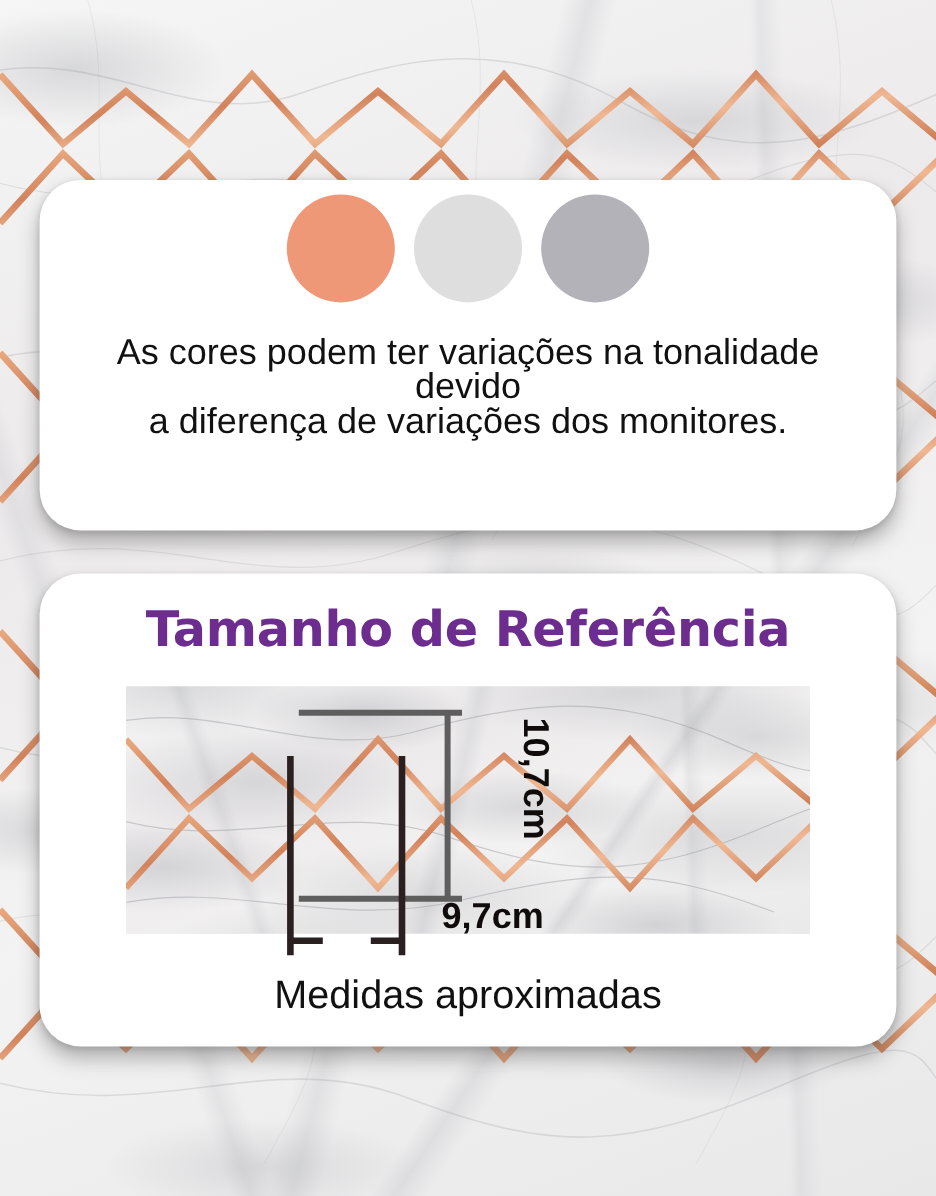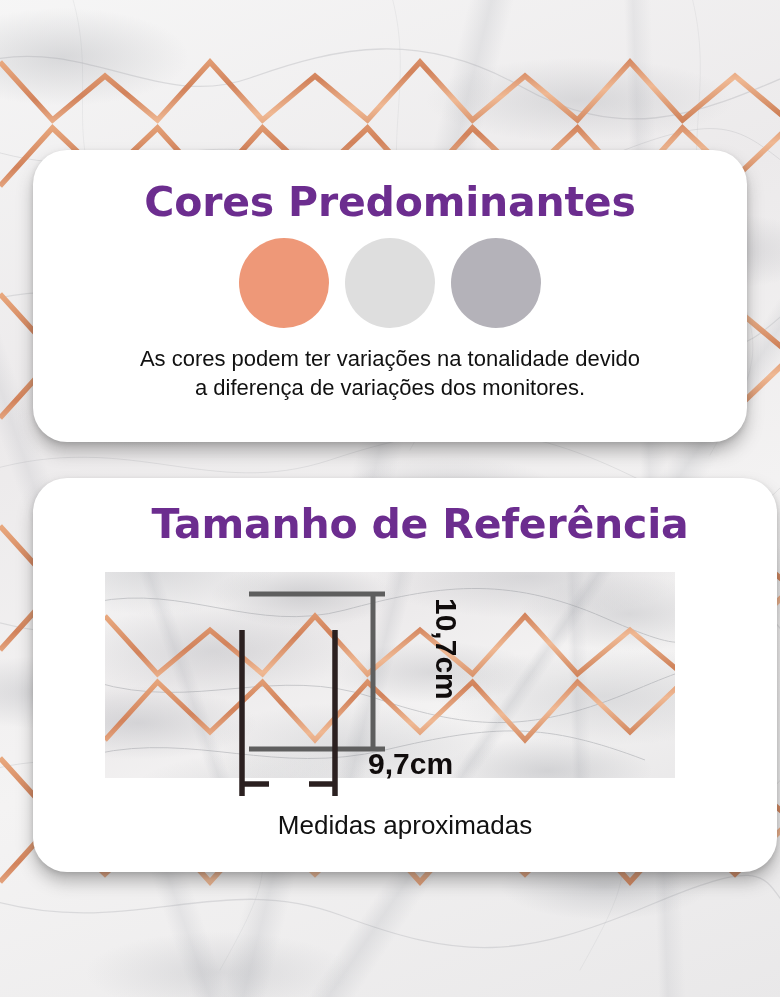--- a/index.html
+++ b/index.html
@@ -54,21 +54,21 @@
   .hex-grid { position: absolute; inset: 0; }
 
   
   .card {
     position: absolute;
     background: #ffffff;
     border-radius: 34px;
     box-shadow: 0 10px 16px rgba(60,60,60,.34), 0 2px 5px rgba(60,60,60,.18);
   }
   #card-colors { left: 33px; top: 150px; width: 714px; height: 292px; }
-  #card-size   { left: 33px; top: 478px; width: 714px; height: 394px; padding-left: 30px; }
+  #card-size   { left: 33px; top: 478px; width: 714px; height: 394px; }
 
   .card-title {
     text-align: center;
     color: #6c2d8f;
     font-weight: 700;
     letter-spacing: -.2px;
     font-family: "DejaVu Sans", sans-serif;
   }
   #colors-title {
     font-size: 41px;
@@ -90,23 +90,23 @@
   }
   .swatch {
     width: 90px;
     height: 90px;
     border-radius: 50%;
   }
 
   .card-note {
     text-align: center;
     color: #111111;
-    font-size: 22px;
+    font-size: 30px;
     line-height: 29px;
-    margin: 16px 26px 0 26px;
+    margin: 27px 26px 0 26px;
     font-family: "Liberation Sans", sans-serif;
   }
 
   
   .size-photo {
     position: absolute;
     left: 72px;
     top: 94px;
     width: 570px;
     height: 206px;
@@ -134,21 +134,21 @@
   #label-width  { left: 335px; top: 269px; }
   #label-height { left: 430px; top: 120px; transform: rotate(90deg); transform-origin: left top; }
 
   .size-footer {
     position: absolute;
     left: 0;
     right: 0;
     top: 332px;
     text-align: center;
     color: #111111;
-    font-size: 26px;
+    font-size: 33px;
     font-family: "Liberation Sans", sans-serif;
   }
 </style>
 </head>
 <body>
 
 <div id="page">
 
   <div class="bg-layer">
     <div class="bg-marble"></div>
@@ -209,21 +209,20 @@
           <path d="M0 650 L52.5 592 L105 642 L157.5 592 L210 650 L262.5 592 L315 642 L367.5 592 L420 650 L472.5 592 L525 642 L577.5 592 L630 650 L682.5 592 L735 642 L787.5 592"></path>
 
           <path d="M0 758 L52.5 816 L105 772 L157.5 816 L210 758 L262.5 816 L315 772 L367.5 816 L420 758 L472.5 816 L525 772 L577.5 816 L630 758 L682.5 816 L735 772 L787.5 816"></path>
           <path d="M0 882 L52.5 824 L105 874 L157.5 824 L210 882 L262.5 824 L315 874 L367.5 824 L420 882 L472.5 824 L525 874 L577.5 824 L630 882 L682.5 824 L735 874 L787.5 824"></path>
         </g>
       </g>
     </svg>
   </div>
 
   <div class="card" id="card-colors">
-    <h1 class="card-title" id="colors-title">Cores Predominantes</h1>
 
     <div class="swatch-row">
       <div class="swatch" id="swatch-0" style="background: rgb(238, 152, 120);"></div>
       <div class="swatch" id="swatch-1" style="background: rgb(222, 222, 222);"></div>
       <div class="swatch" id="swatch-2" style="background: rgb(180, 178, 185);"></div>
     </div>
 
     <p class="card-note">
       <span>As cores podem ter variações na tonalidade devido</span><br>
       <span>a diferença de variações dos monitores.</span>

